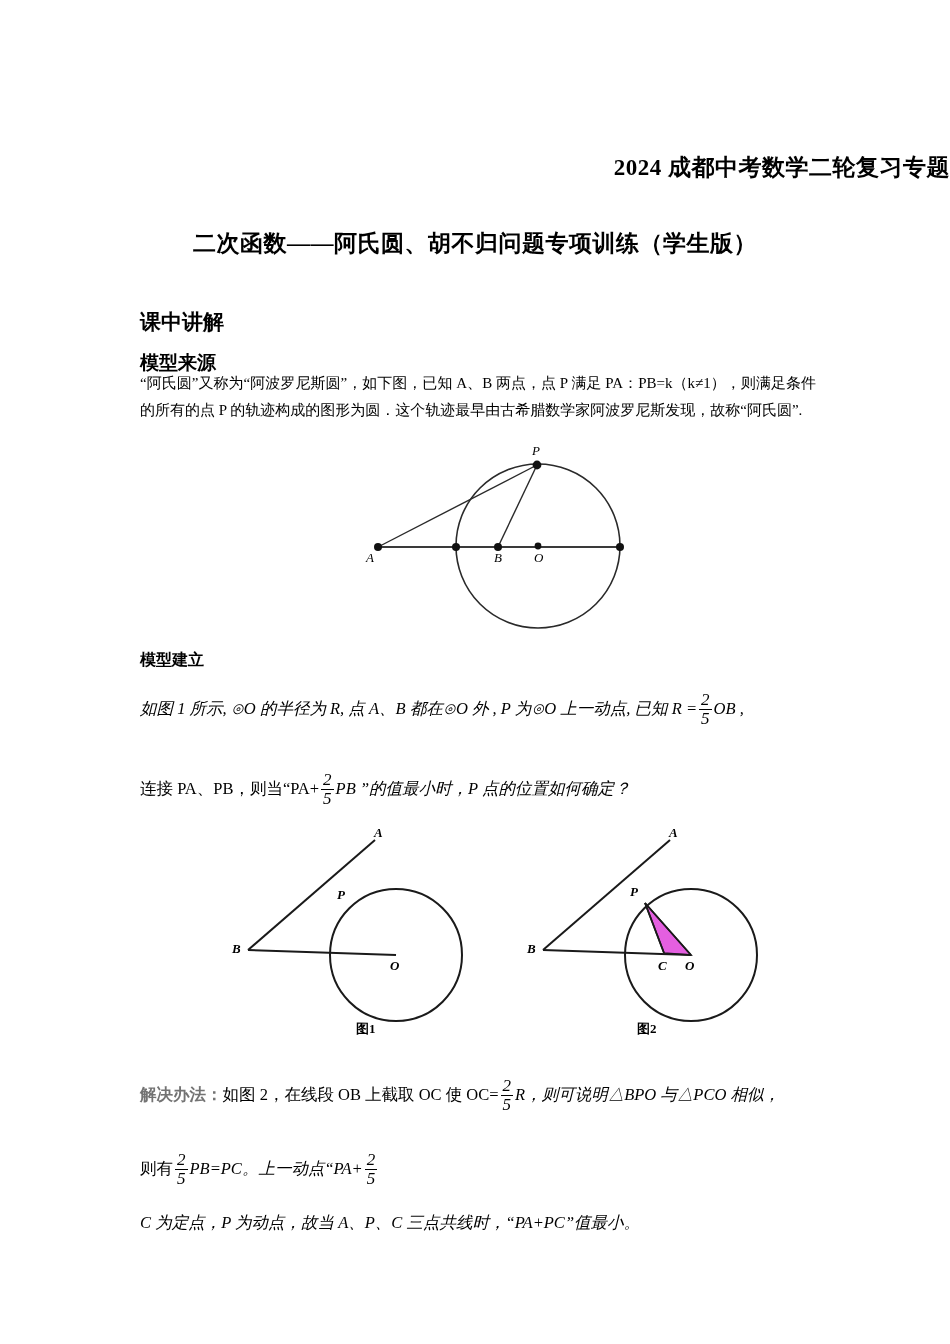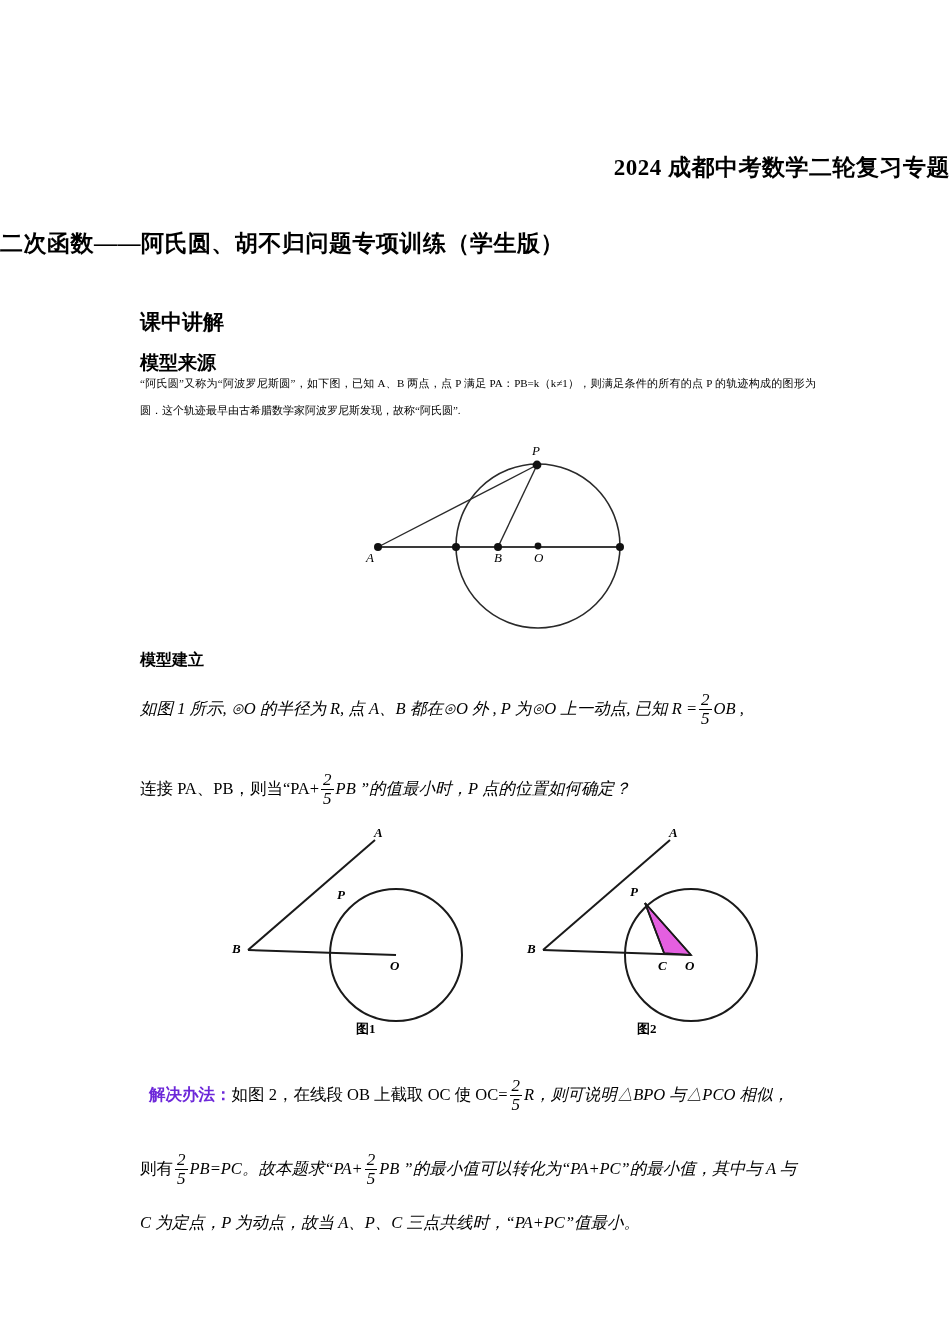--- a/index.html
+++ b/index.html
@@ -27,21 +27,21 @@
     width: 950px;
     text-align: right;
     font-size: 23px;
     font-weight: bold;
     letter-spacing: 0.5px;
   }
   .title-sub {
     position: absolute;
     left: 0; top: 228px;
     width: 950px;
-    text-align: left;
+    text-align: center;
     font-size: 23px;
     font-weight: bold;
     letter-spacing: 0.5px;
   }
   .h-section {
     position: absolute;
     left: 140px; top: 308px;
     font-size: 21px;
     font-weight: bold;
   }
@@ -54,21 +54,21 @@
   .h-sub2 {
     position: absolute;
     left: 140px; top: 650px;
     font-size: 16px;
     font-weight: bold;
   }
   .para {
     position: absolute;
     left: 140px;
     width: 676px;
-    font-size: 11px;
+    font-size: 15px;
     line-height: 27px;
     text-align: justify;
   }
   .p-origin { top: 370px; }
   .mathline {
     position: absolute;
     left: 140px;
     width: 690px;
     font-size: 16.5px;
     line-height: 22px;
@@ -80,21 +80,21 @@
     text-align: center;
     font-style: italic;
     line-height: 1.05;
     margin: 0 2px;
     position: relative;
     top: -1px;
   }
   .frac .num { display: block; font-size: 17px; padding: 0 2px; }
   .frac .den { display: block; font-size: 17px; border-top: 1.2px solid #000; padding: 0 2px; }
   .mi { font-style: italic; font-family: "Liberation Serif", serif; }
-  .red-bold { color: #6d28d9; font-weight: bold; margin-left: 9px; }
+  .red-bold { color: #737373; font-weight: bold; }
   svg { display: block; }
   .fig-wrap { position: absolute; }
   .fig-caption {
     position: absolute;
     font-size: 13px;
     font-weight: bold;
   }
 </style>
 </head>
 <body>
@@ -171,20 +171,20 @@
     <div style="position:absolute; left:105px; top:59px; font-size:13px; font-style:italic; font-weight:bold;">P</div>
     <div style="position:absolute; left:144px; top:0px; font-size:13px; font-style:italic; font-weight:bold;">A</div>
     <div class="fig-caption" style="left:112px; top:195px;">图2</div>
   </div>
 
   <div class="mathline" style="top:1078px;">
     <span class="red-bold">解决办法：</span><span>如图 2，在线段 OB 上截取 OC 使 OC=</span><span class="frac"><span class="num">2</span><span class="den">5</span></span><span class="mi">R，则可说明△BPO 与△PCO 相似，</span>
   </div>
 
   <div class="mathline" style="top:1152px;">
-    <span>则有</span><span class="frac"><span class="num">2</span><span class="den">5</span></span><span class="mi">PB=PC。故本题求“PA+</span><span class="frac"><span class="num">2</span><span class="den">5</span></span><span class="mi">PB ”的最小值可以转化为“PA+PC”的最小值，其中与 A 与</span>
+    <span>则有</span><span class="frac"><span class="num">2</span><span class="den">5</span></span><span class="mi">PB=PC。上一动点“PA+</span><span class="frac"><span class="num">2</span><span class="den">5</span></span>
   </div>
 
   <div class="mathline" style="top:1212px;">
     <span class="mi">C 为定点，P 为动点，故当 A、P、C 三点共线时，“PA+PC”值最小。</span>
   </div>
 
 </div>
 
 </body></html>

